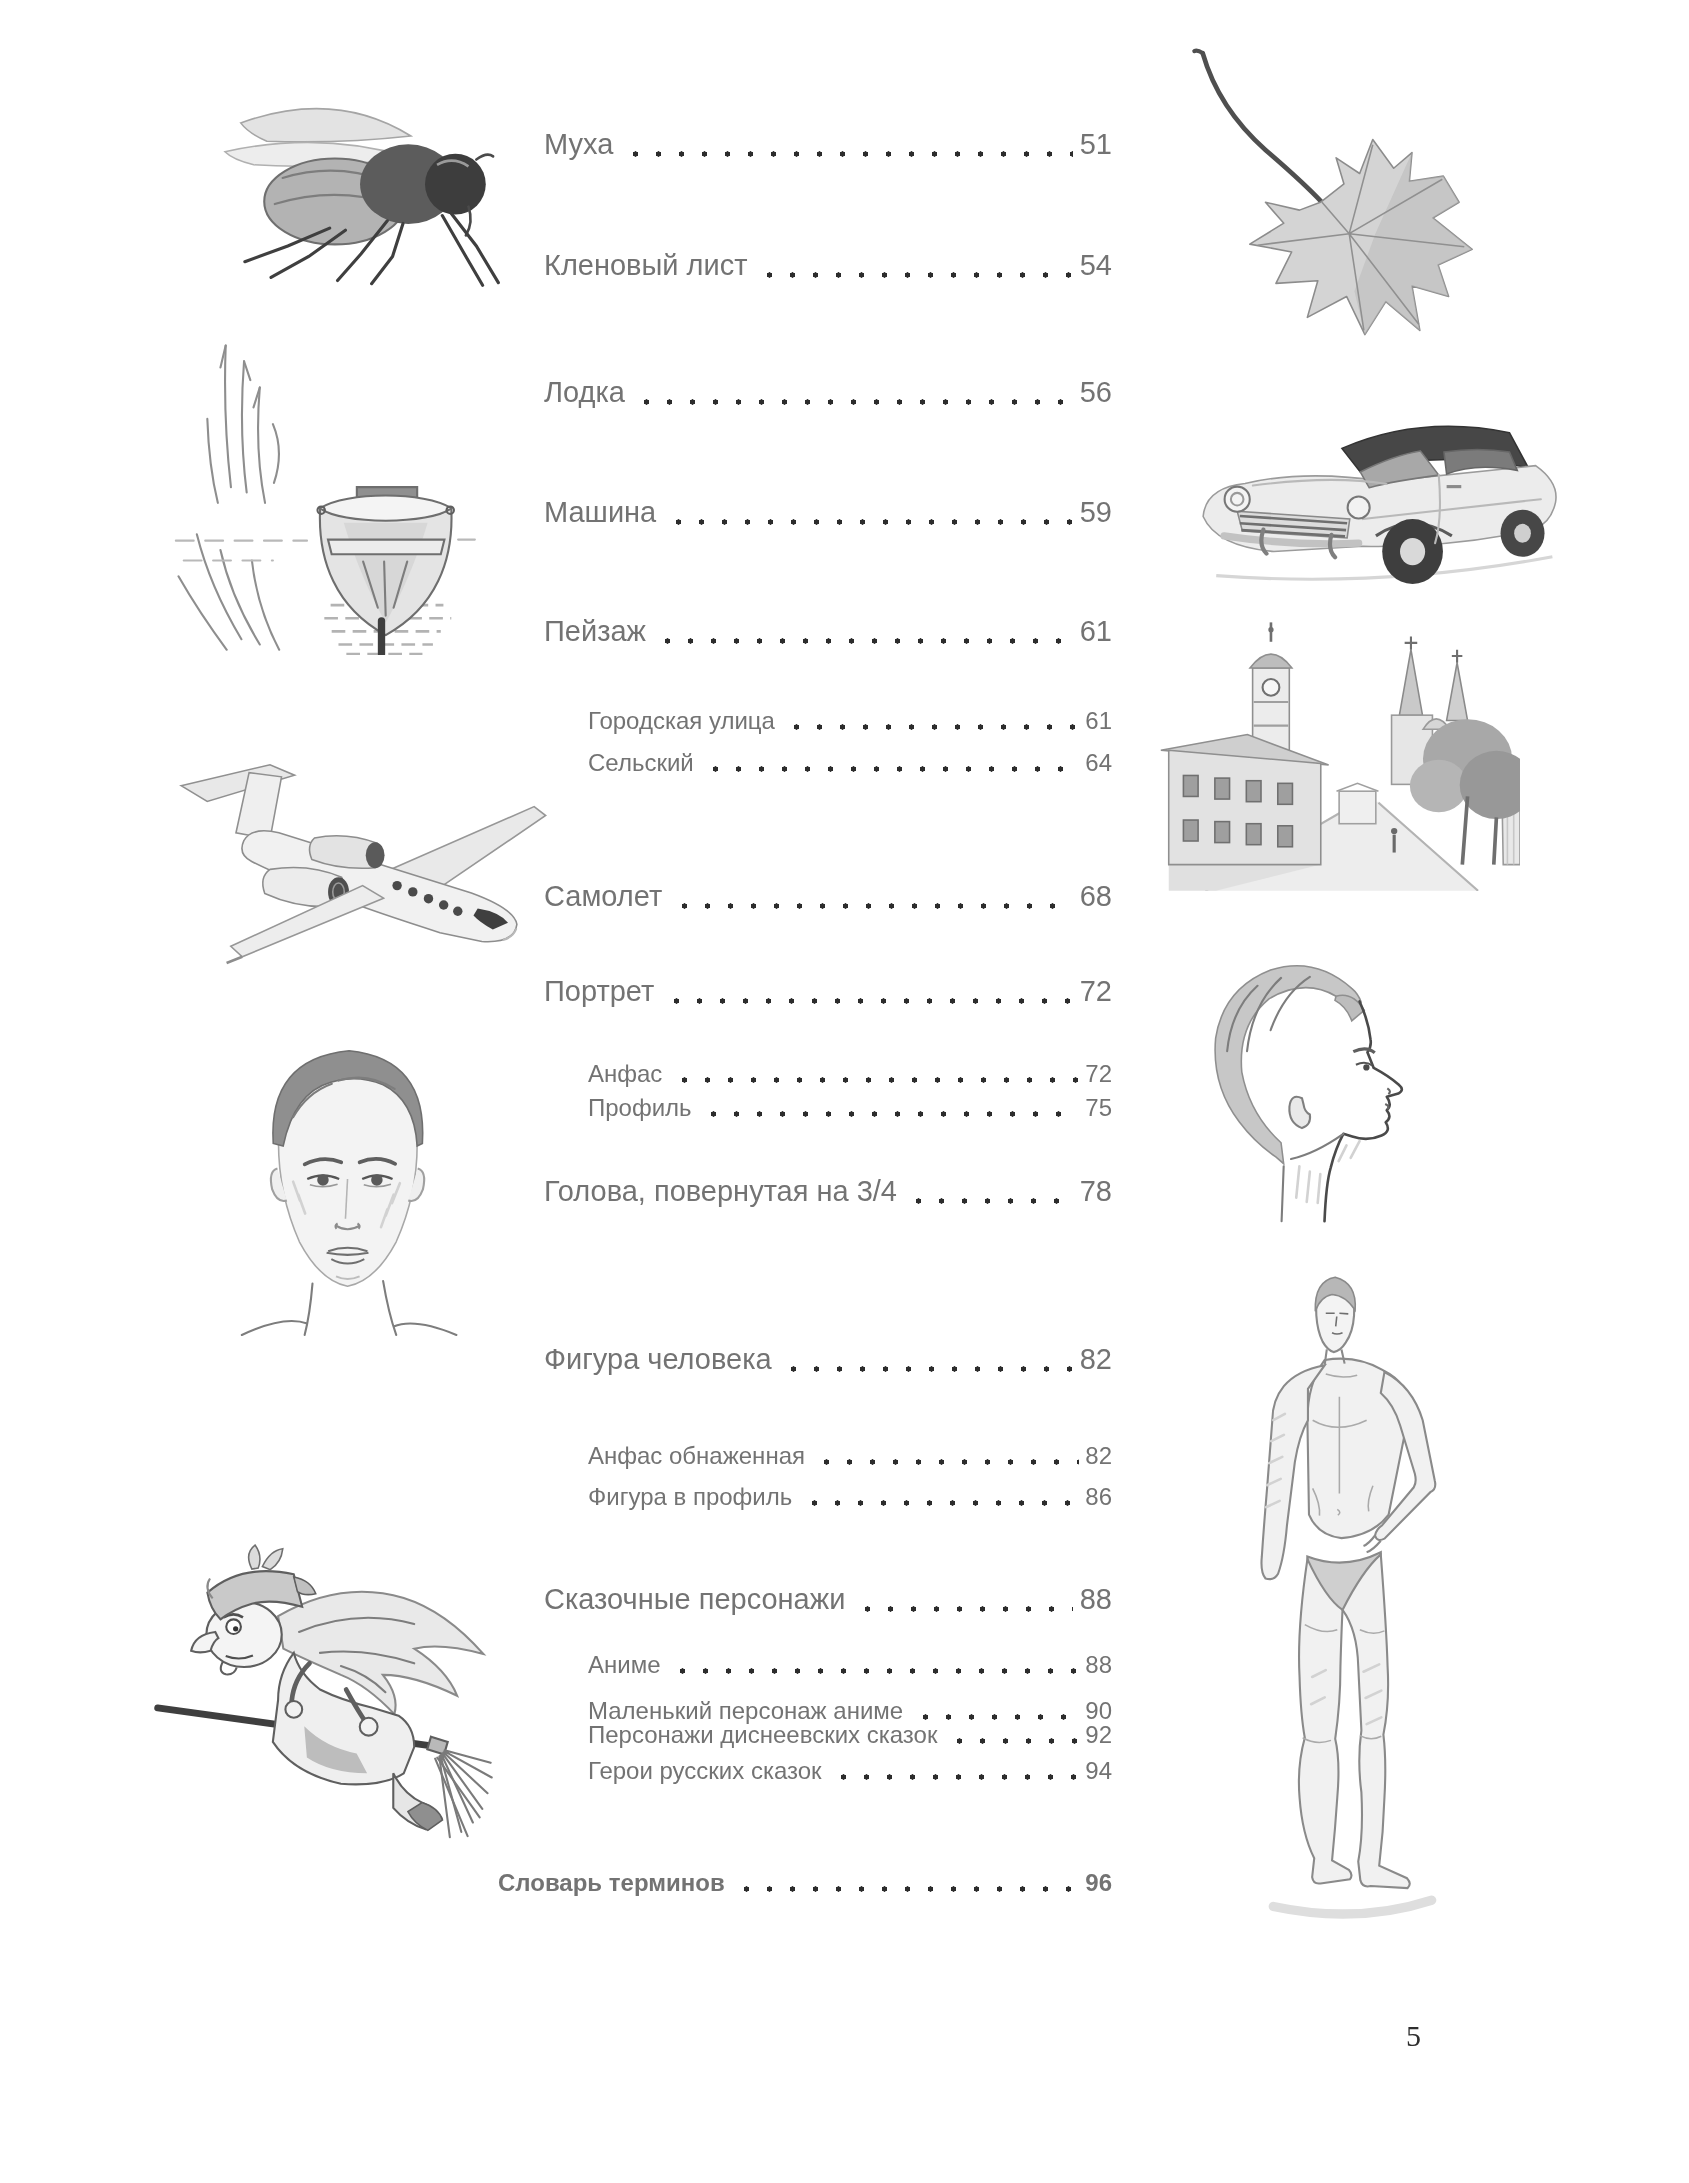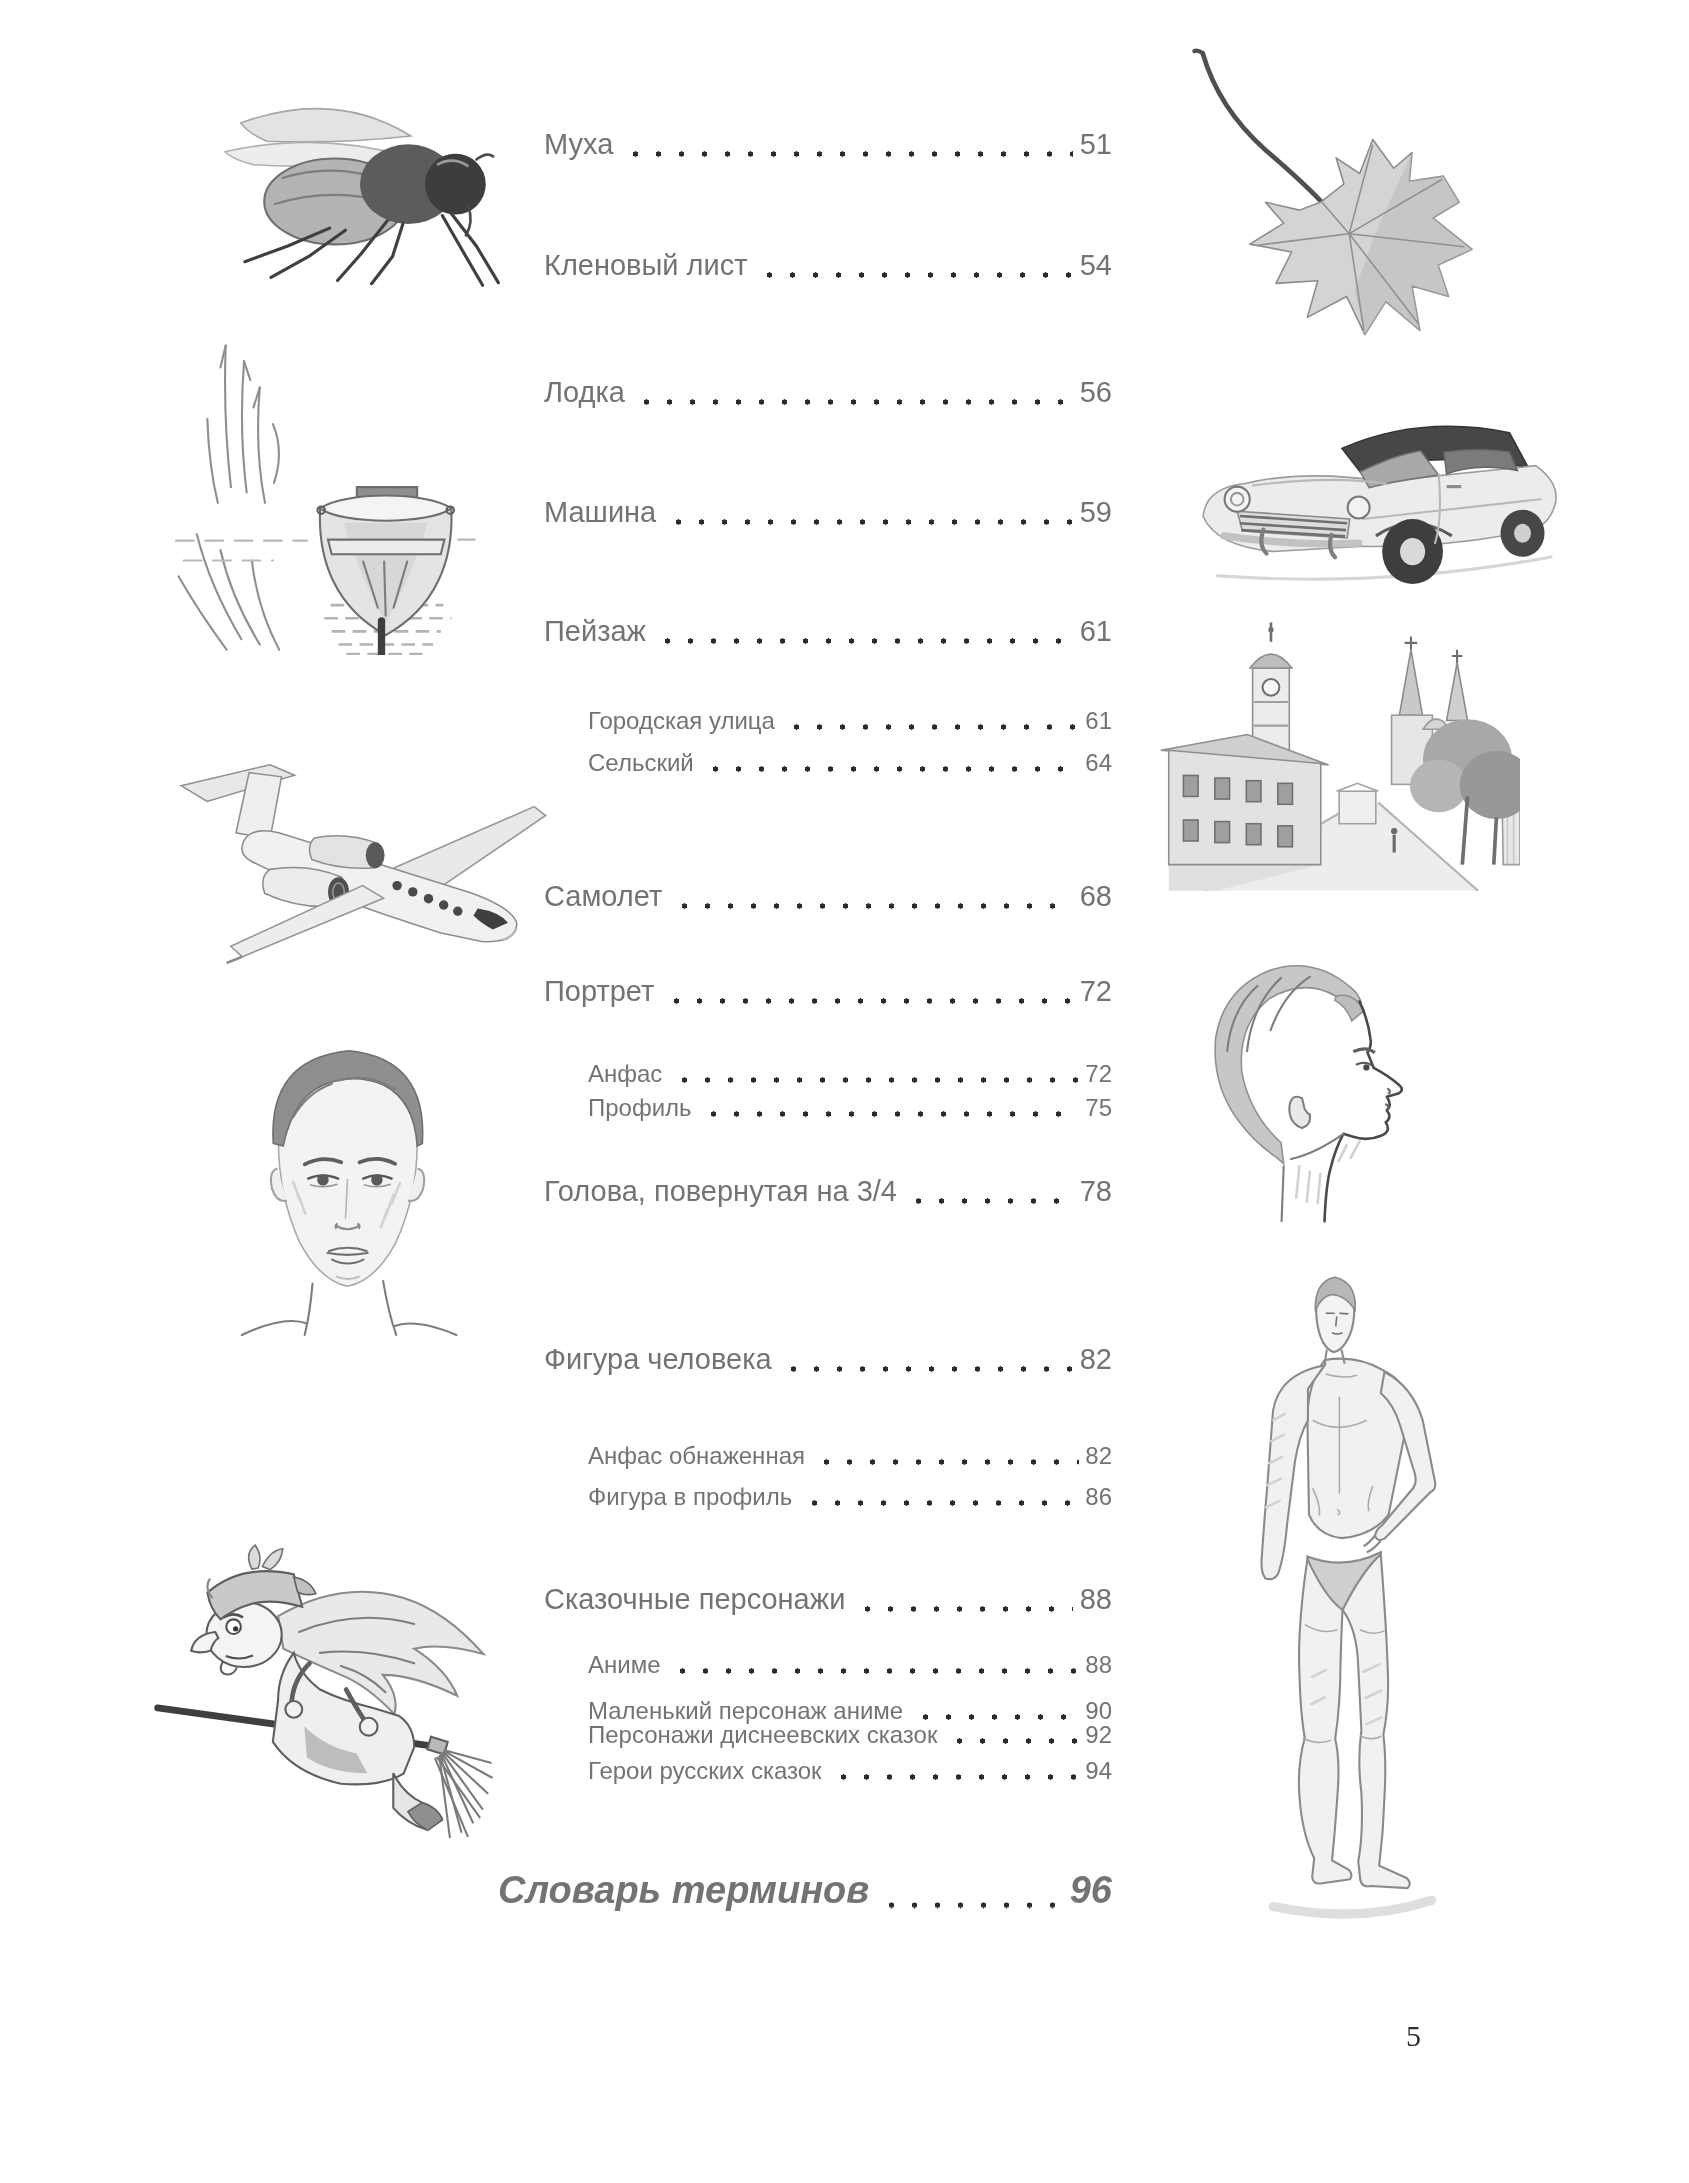--- a/index.html
+++ b/index.html
@@ -3,21 +3,21 @@
 <meta charset="utf-8">
 <style>
   html,body{margin:0;padding:0;background:#fff;}
   .page{position:relative;width:1690px;height:2183px;background:#ffffff;overflow:hidden;
         font-family:"Liberation Sans",sans-serif;color:#262626;}
   
   .toc-row{position:absolute;left:498px;width:614px;box-sizing:border-box;
            display:flex;align-items:baseline;line-height:1.15;color:#737373;}
   .toc-row.chapter{padding-left:46px;font-size:29px;}
   .toc-row.subsection{padding-left:90px;font-size:24px;}
-  .toc-row.section{padding-left:0;font-size:38px;font-weight:700;font-style:italic;}
+  .toc-row.section{padding-left:0;font-size:24px;font-weight:700;}
   .toc-label{white-space:nowrap;}
   .toc-dots{flex:1 1 auto;min-width:26px;align-self:flex-end;height:6.3px;margin:0 6.3px 4.2px 9.4px;
             background-image:radial-gradient(circle,#2c2c2c 2.6px,transparent 2.9px);
             background-size:23px 6.3px;background-repeat:repeat-x;background-position:1px 50%;}
   .toc-page{white-space:nowrap;}
   
   .page-number{position:absolute;left:1406px;top:2019px;font-family:"Liberation Serif",serif;
                font-size:30px;color:#2e2e2e;}
   
   .fig{position:absolute;}

